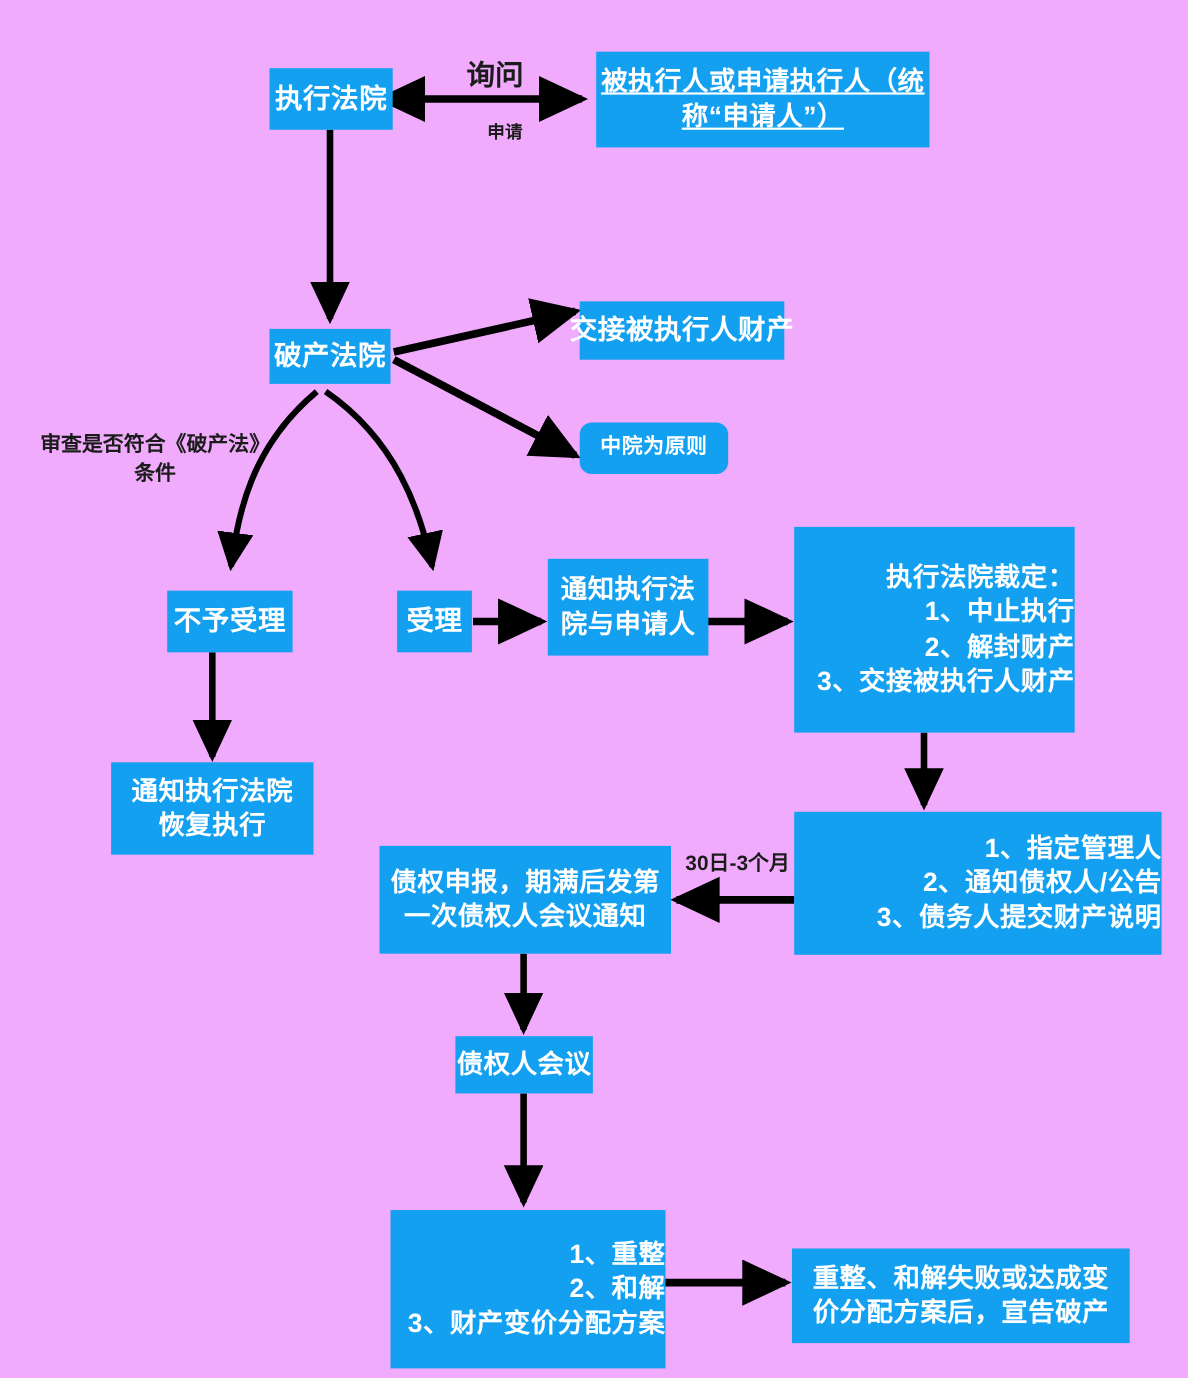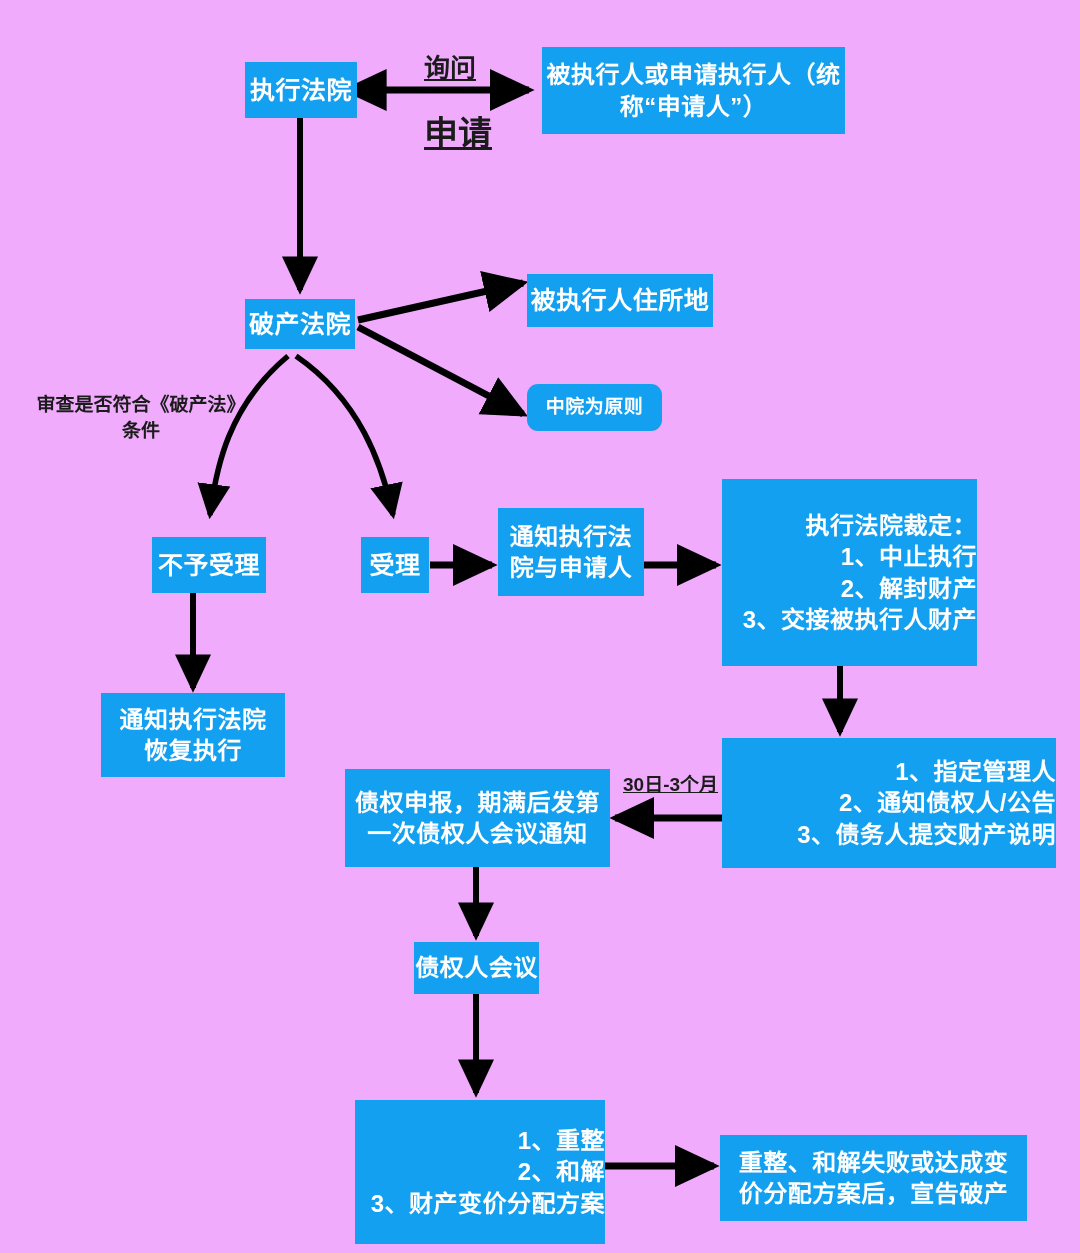--- a/index.html
+++ b/index.html
@@ -47,21 +47,20 @@
     align-items: flex-end;
     text-align: left;
   }
   .node .ln { display: block; white-space: nowrap; }
   .edge-label {
     position: absolute;
     color: #1b1b1b;
     font-weight: 700;
     white-space: nowrap;
     z-index: 4;
-    text-decoration: underline;
   }
   .note {
     position: absolute;
     color: #1b1b1b;
     font-weight: 700;
     text-align: center;
     line-height: 1.35;
     z-index: 4;
   }
 </style>
@@ -137,31 +136,31 @@
 
     <g>
       <line x1="604" y1="1166" x2="714" y2="1166" stroke="#000000" stroke-width="7" marker-end="url(#ah)"></line>
     </g>
   </svg>
 
   <div class="node center" style="left:245px; top:62px; width:112px; height:56px; font-size:25px;">
     <span class="ln">执行法院</span>
   </div>
 
-  <div class="node center" style="left:542px; top:47px; width:303px; height:87px; font-size:24px;">
+  <div class="node center" style="left:542px; top:47px; width:303px; height:87px; font-size:24px;text-decoration:underline;">
     <span class="ln">被执行人或申请执行人（统</span>
     <span class="ln">称“申请人”）</span>
   </div>
 
   <div class="node center" style="left:245px; top:299px; width:110px; height:50px; font-size:25px;">
     <span class="ln">破产法院</span>
   </div>
 
   <div class="node center" style="left:527px; top:274px; width:186px; height:53px; font-size:25px;">
-    <span class="ln">被执行人住所地</span>
+    <span class="ln">交接被执行人财产</span>
   </div>
 
   <div class="node center" style="left:527px; top:384px; width:135px; height:47px; font-size:19px;border-radius:11px;">
     <span class="ln">中院为原则</span>
   </div>
 
   <div class="node center" style="left:152px; top:537px; width:114px; height:56px; font-size:25px;">
     <span class="ln">不予受理</span>
   </div>
 
@@ -207,21 +206,21 @@
     <span class="ln">3、财产变价分配方案</span>
   </div>
 
   <div class="node center" style="left:720px; top:1135px; width:307px; height:86px; font-size:24px;">
     <span class="ln">重整、和解失败或达成变</span>
     <span class="ln">价分配方案后，宣告破产</span>
   </div>
 
   <div class="edge-label" style="left:424px; top:47px; font-size:26px;">询问</div>
 
-  <div class="edge-label" style="left:424px; top:106px; font-size:34px;">申请</div>
+  <div class="edge-label" style="left:443px; top:106px; font-size:16px;">申请</div>
 
   <div class="edge-label" style="left:623px; top:769px; font-size:19px;">30日-3个月</div>
 
   <div class="note" style="left:36px; top:392px; width:210px; font-size:19px;">
     <span class="ln">审查是否符合《破产法》</span>
     <span class="ln">条件</span>
   </div>
 
 </div>
 

